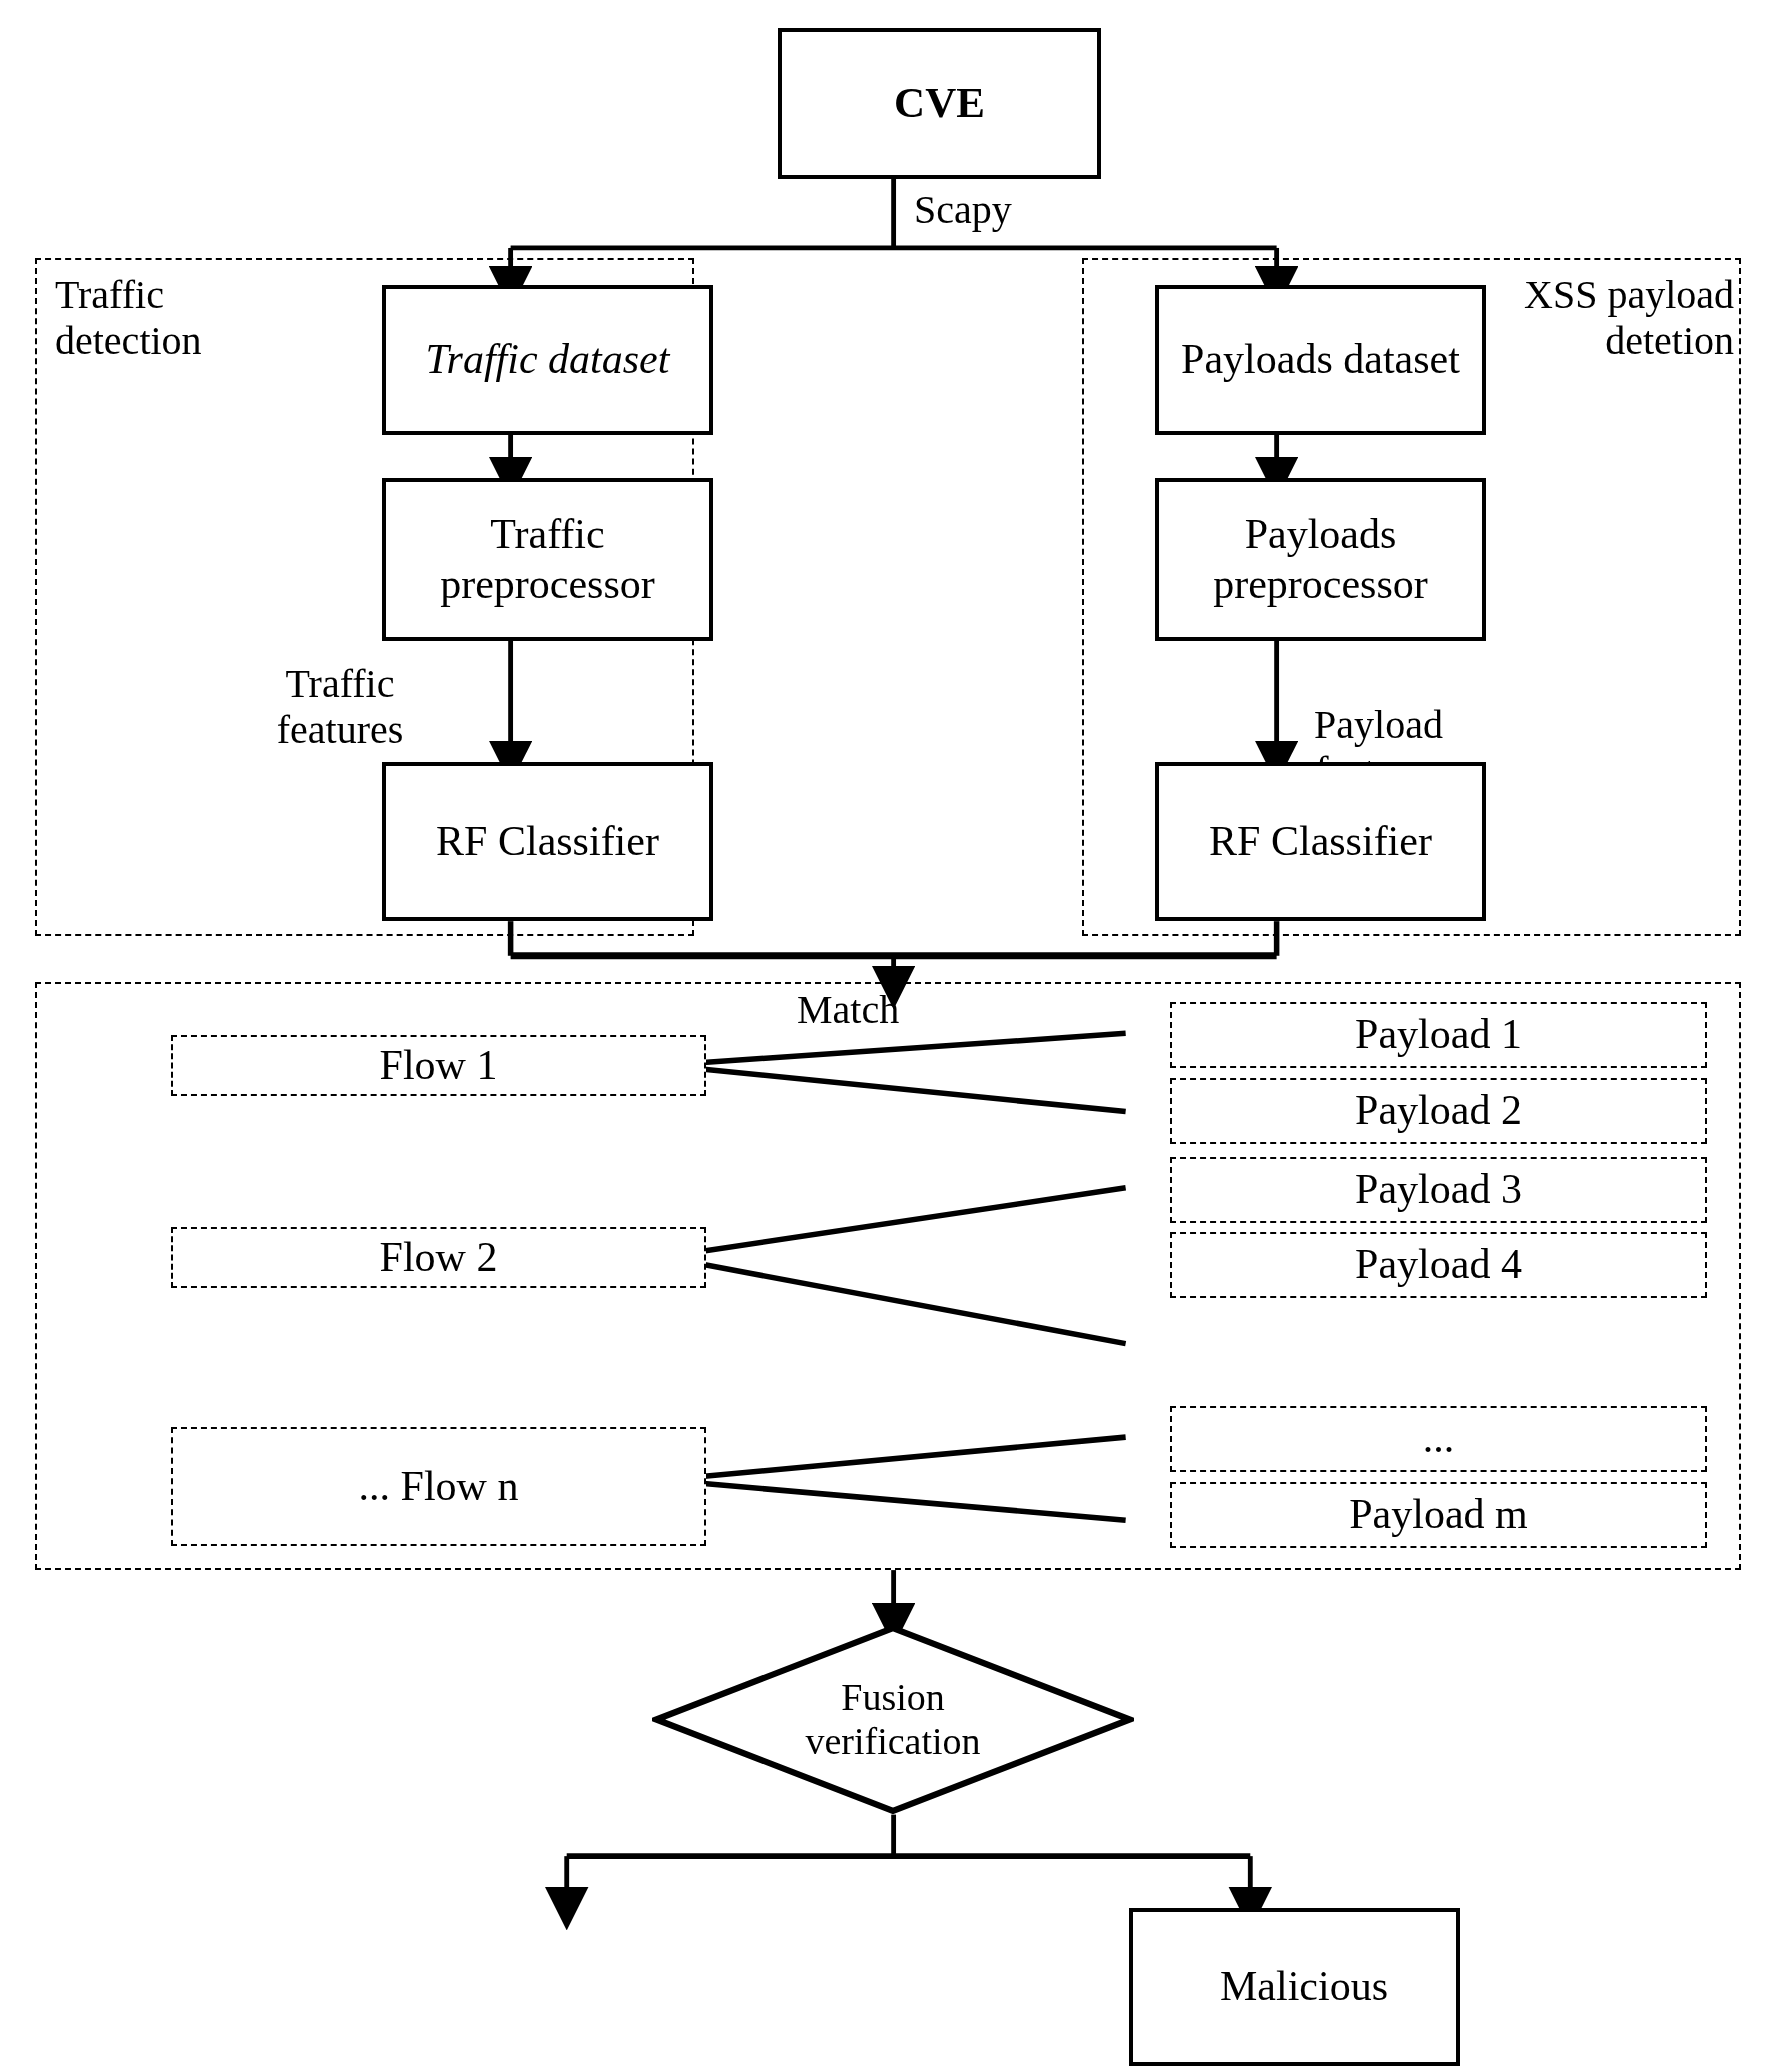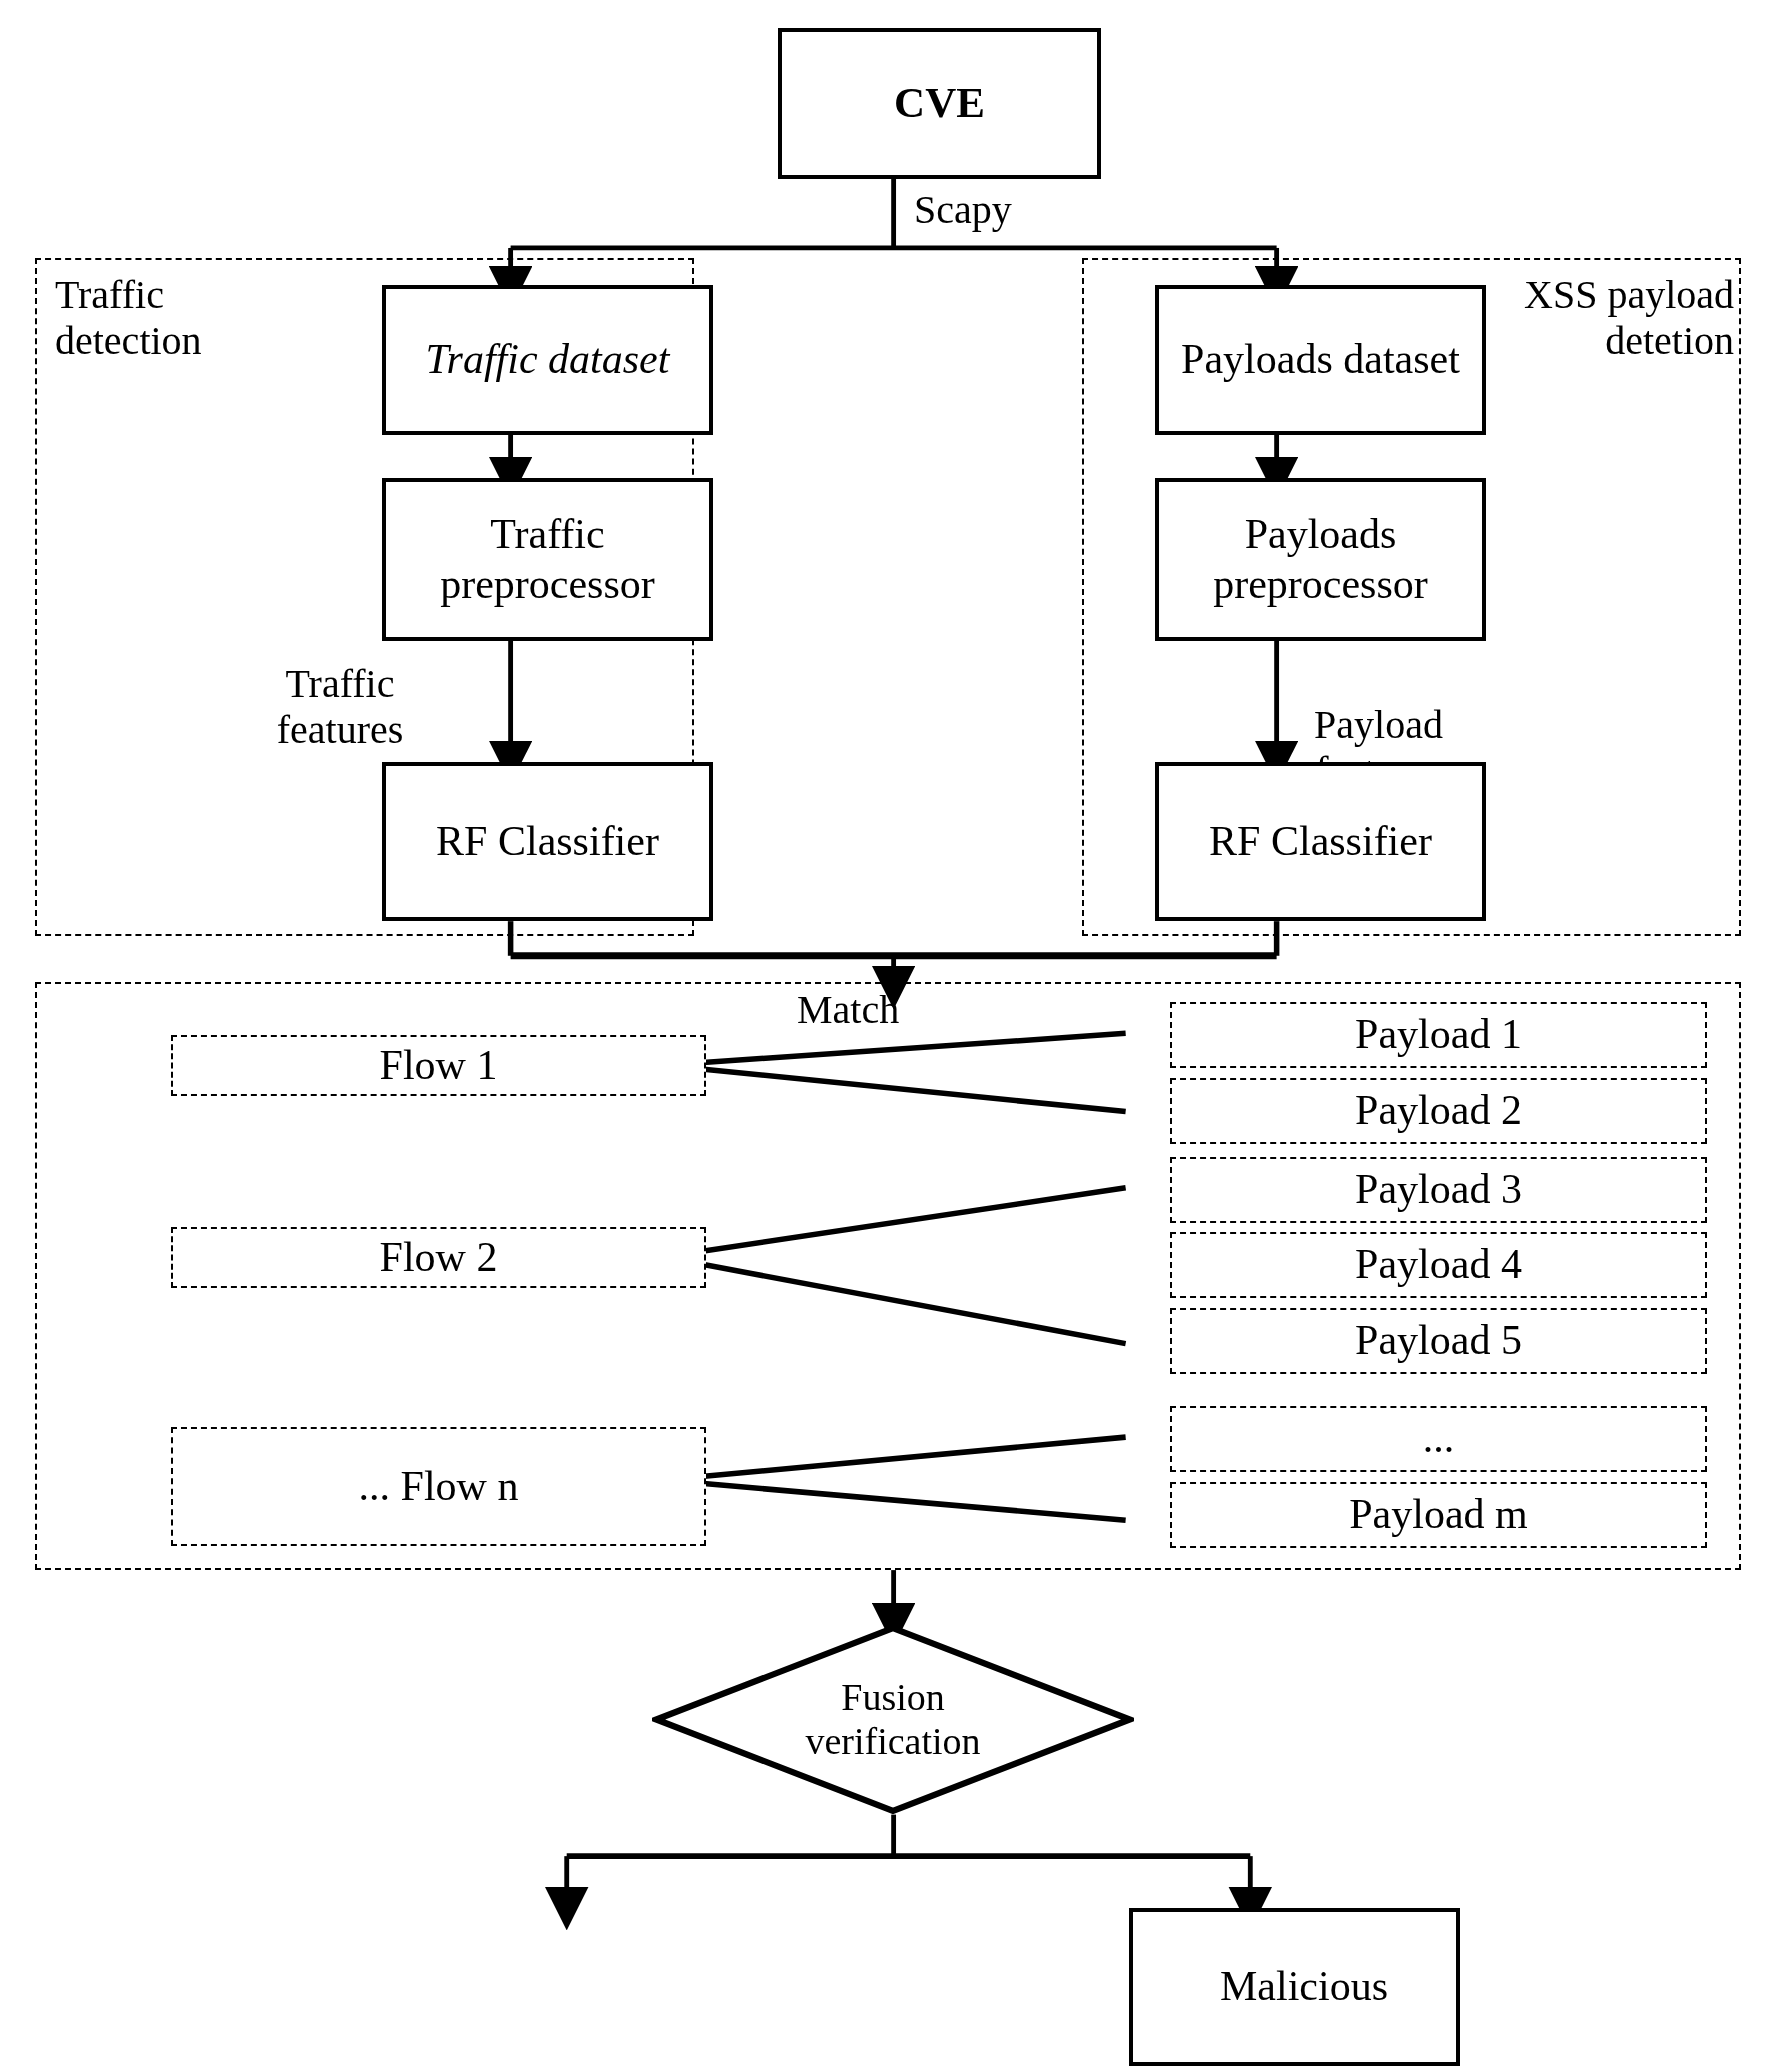--- a/index.html
+++ b/index.html
@@ -172,21 +172,20 @@
 Flow n</div>
 
   <div class="node dashed-box fs-node" style="left:1126px; top:1002px; width:537px; height:66px;">Payload 1</div>
 
   <div class="node dashed-box fs-node" style="left:1126px; top:1078px; width:537px; height:66px;">Payload 2</div>
 
   <div class="node dashed-box fs-node" style="left:1126px; top:1157px; width:537px; height:66px;">Payload 3</div>
 
   <div class="node dashed-box fs-node" style="left:1126px; top:1232px; width:537px; height:66px;">Payload 4</div>
 
-  <div class="node dashed-box fs-node" style="left:1126px; top:1308px; width:537px; height:66px;">Payload 5</div>
 
   <div class="node dashed-box fs-node" style="left:1126px; top:1406px; width:537px; height:66px;">...</div>
 
   <div class="node dashed-box fs-node" style="left:1126px; top:1482px; width:537px; height:66px;">Payload m</div>
 
   <div class="diamond-wrap" style="left:652px; top:1624px; width:482px; height:191px;">
     <svg width="482" height="191" viewBox="0 0 696 276">
       <polygon points="348,6 690,138 348,270 6,138" fill="#ffffff" stroke="#000000" stroke-width="9"></polygon>
     </svg>
     <div class="diamond-label">Fusion

